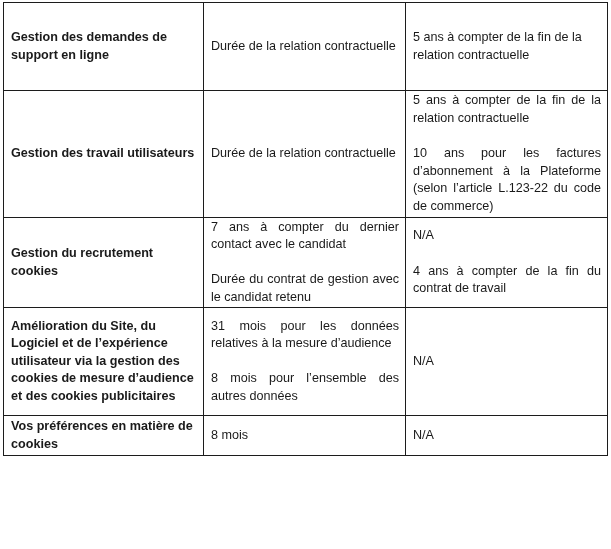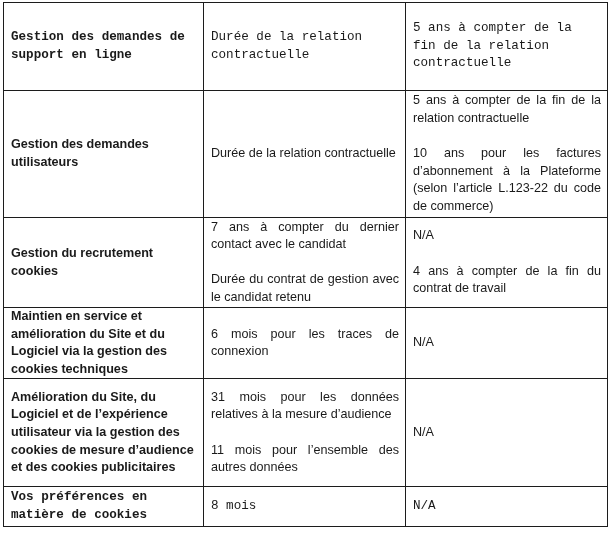--- a/index.html
+++ b/index.html
@@ -53,32 +53,32 @@
 <body>
 
 <table class="retention">
   <colgroup>
     <col class="col1">
     <col class="col2">
     <col class="col3">
   </colgroup>
   <tbody>
 
-    <tr style="height:88px;font-family:Liberation Mono, monospace;">
+    <tr style="height:88px;">
       <td class="purpose col1 mid">Gestion des demandes de support en ligne</td>
       <td class="col2 mid">
         <span class="para">Durée de la relation contractuelle</span>
       </td>
       <td class="col3 mid">
         <span class="para">5 ans à compter de la fin de la relation contractuelle</span>
       </td>
     </tr>
 
     <tr style="height:127px;">
-      <td class="purpose col1 mid">Gestion des demandes utilisateurs</td>
+      <td class="purpose col1 mid">Gestion des travail utilisateurs</td>
       <td class="col2 mid">
         <span class="para">Durée de la relation contractuelle</span>
       </td>
       <td class="col3 top just">
         <span class="para">5 ans à compter de la fin de la relation contractuelle</span>
         <span class="gap"></span>
         <span class="para">10 ans pour les factures d’abonnement à la Plateforme (selon l’article L.123-22 du code de commerce)</span>
       </td>
     </tr>
 
@@ -89,43 +89,34 @@
         <span class="gap"></span>
         <span class="para">Durée du contrat de gestion avec le candidat retenu</span>
       </td>
       <td class="col3 top just">
         <span class="para">N/A</span>
         <span class="gap"></span>
         <span class="para">4 ans à compter de la fin du contrat de travail</span>
       </td>
     </tr>
 
-    <tr style="height:70px;">
-      <td class="purpose col1 top">Maintien en service et amélioration du Site et du Logiciel via la gestion des cookies techniques</td>
+
+    <tr style="height:108px;">
+      <td class="purpose col1 top">Amélioration du Site, du Logiciel et de l’expérience utilisateur via la gestion des cookies de mesure d’audience et des cookies publicitaires</td>
       <td class="col2 top just">
-        <span class="para">6 mois pour les traces de connexion</span>
+        <span class="para">31 mois pour les données relatives à la mesure d’audience</span>
+        <span class="gap"></span>
+        <span class="para">8 mois pour l’ensemble des autres données</span>
       </td>
       <td class="col3 top">
         <span class="para">N/A</span>
       </td>
     </tr>
 
-    <tr style="height:108px;">
-      <td class="purpose col1 top">Amélioration du Site, du Logiciel et de l’expérience utilisateur via la gestion des cookies de mesure d’audience et des cookies publicitaires</td>
-      <td class="col2 top just">
-        <span class="para">31 mois pour les données relatives à la mesure d’audience</span>
-        <span class="gap"></span>
-        <span class="para">11 mois pour l’ensemble des autres données</span>
-      </td>
-      <td class="col3 top">
-        <span class="para">N/A</span>
-      </td>
-    </tr>
-
-    <tr style="height:40px;font-family:Liberation Mono, monospace;">
+    <tr style="height:40px;">
       <td class="purpose col1 top">Vos préférences en matière de cookies</td>
       <td class="col2 top">
         <span class="para">8 mois</span>
       </td>
       <td class="col3 top">
         <span class="para">N/A</span>
       </td>
     </tr>
   </tbody>
 </table>

